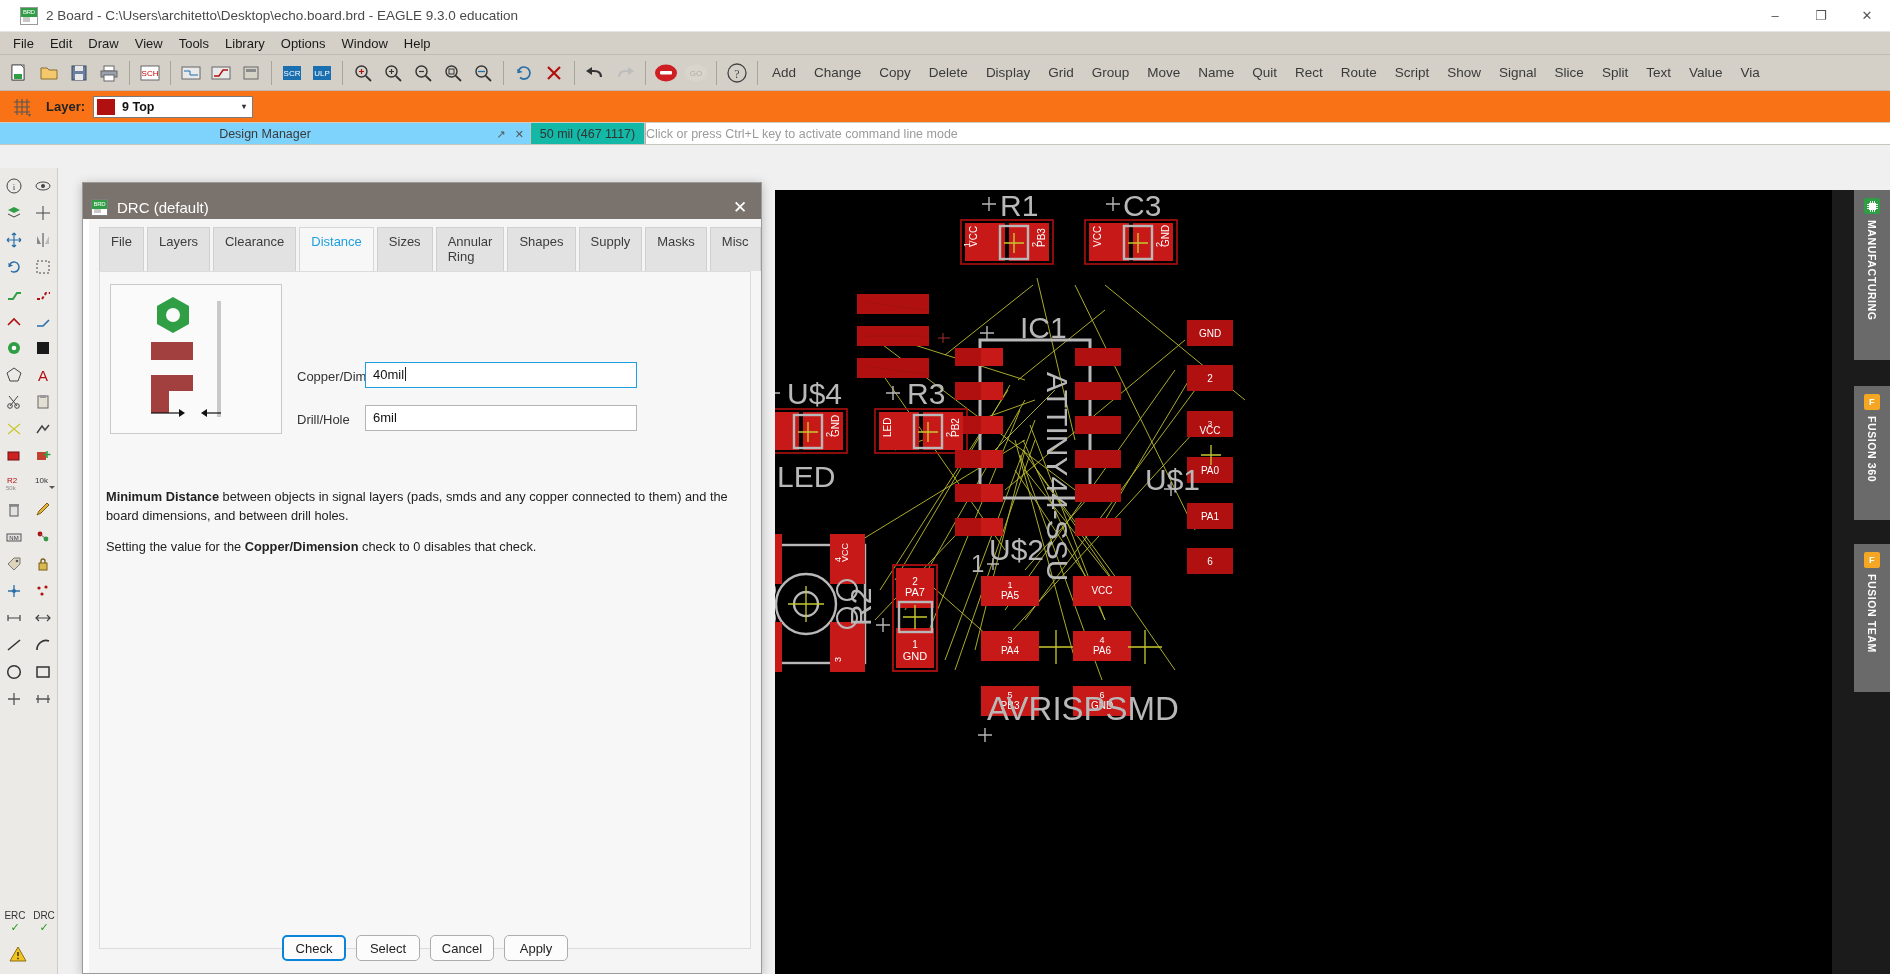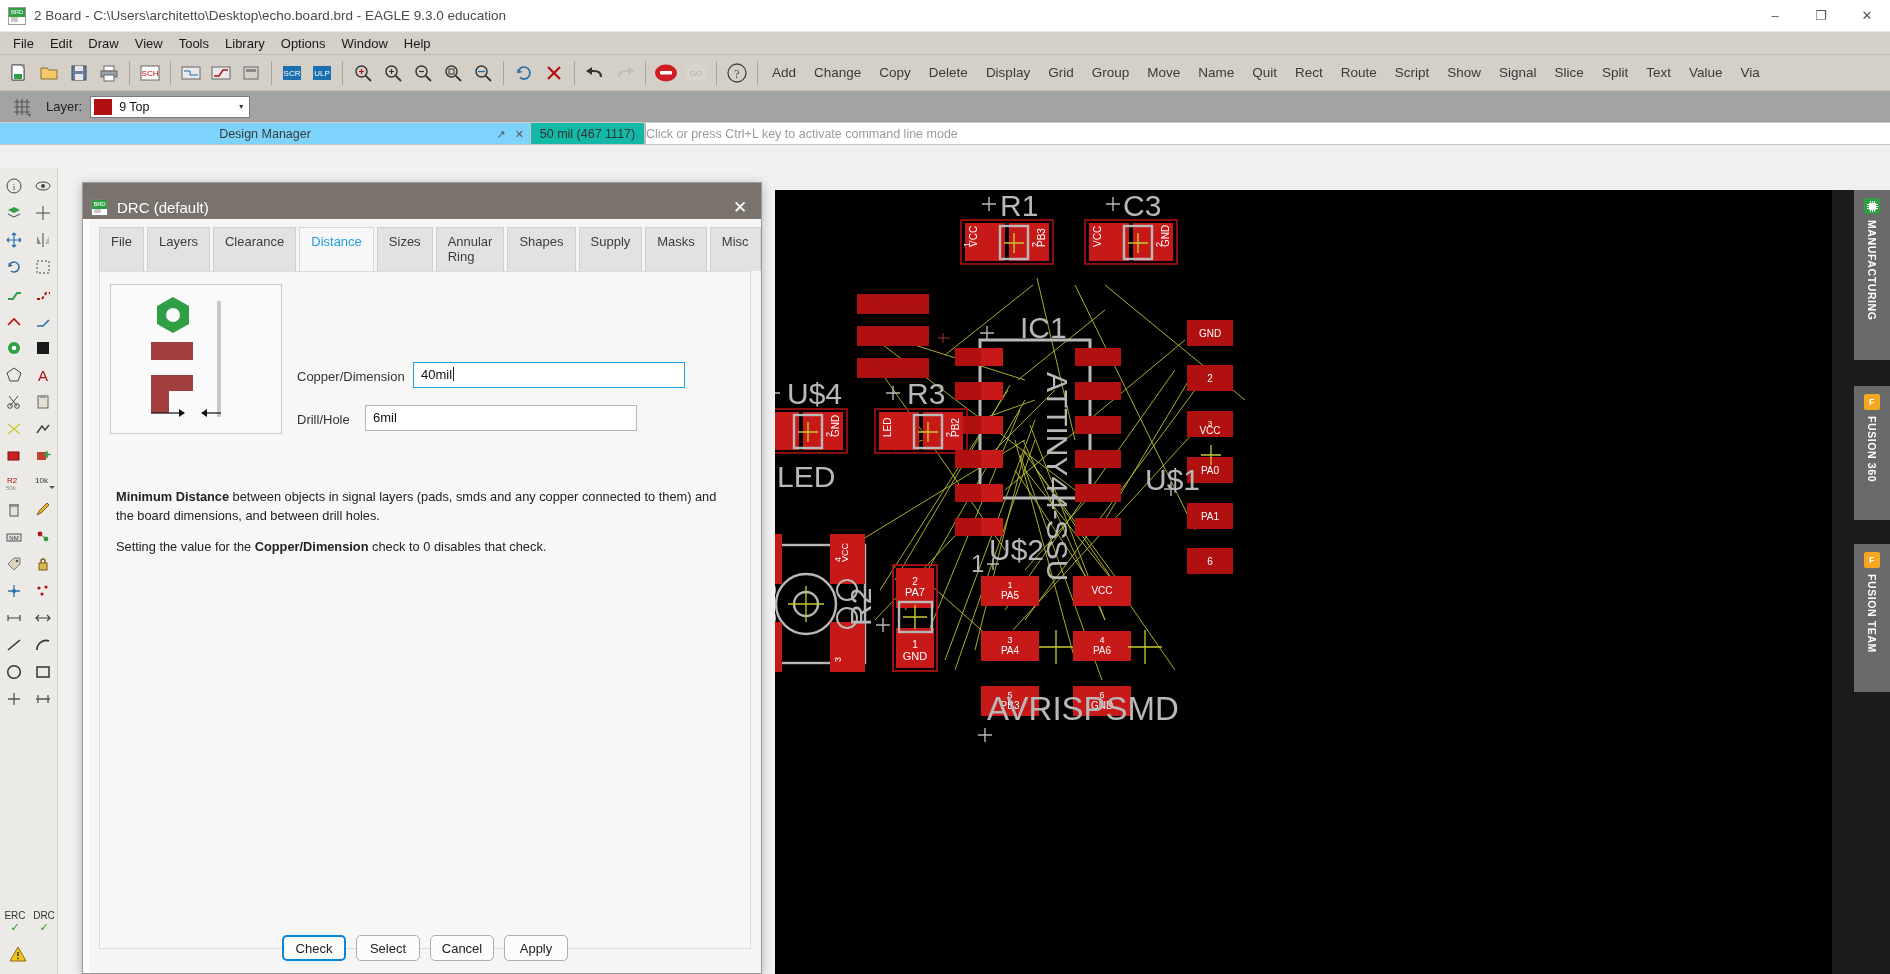--- a/index.html
+++ b/index.html
@@ -10,21 +10,21 @@
     font-family: "Liberation Sans", sans-serif;
     font-size: 13px;
     background: #f0f0f0;
     -webkit-font-smoothing: antialiased;
   }
   #app { position: relative; width: 1890px; height: 974px; background: #f0f0f0; }
 
   
   .titlebar {
     height: 32px; background: #ffffff; display: flex; align-items: center;
-    padding-left: 8px; border-bottom: 1px solid #e6e6e6;
+    padding-left: 20px; border-bottom: 1px solid #e6e6e6;
   }
   .title-icon {
     width: 18px; height: 18px; margin-right: 8px; position: relative;
     background: #fff; border: 1px solid #9a9a9a;
   }
   .title-icon::before {
     content: "BRD"; position: absolute; left: 0; top: 0; right: 0; height: 9px;
     background: #2f9e44; color: #fff; font-size: 6px; line-height: 9px;
     text-align: center; font-family: "Liberation Sans", sans-serif; letter-spacing: -0.3px;
   }
@@ -43,22 +43,22 @@
 
   
   .toolbar { height: 36px; background: #d4d0c8; display: flex; align-items: center; padding: 0 4px;
              border-bottom: 1px solid #bfbbb3; }
   .tbtn { width: 30px; height: 30px; display: flex; align-items: center; justify-content: center;
           position: relative; }
   .tbsep { width: 1px; height: 24px; background: #a9a59d; margin: 0 5px; }
   .cmdword { padding: 0 9px; font-size: 13.5px; color: #3a3a3a; height: 30px; line-height: 30px; white-space: nowrap; }
 
   
-  .layerbar { height: 32px; background: #a3a3a3; display: flex; align-items: center; padding-left: 8px;
-              border-bottom: 1px solid #cfccc6; }
+  .layerbar { height: 32px; background: #f97316; display: flex; align-items: center; padding-left: 8px;
+              border-bottom: 1px solid #cfccc6; font-weight: bold; }
   .grid-icon-btn { width: 28px; height: 26px; display:flex; align-items:center; justify-content:center; margin-right: 10px; }
   .layer-label { font-size: 13px; color: #222; margin-right: 8px; }
   .layer-select {
     width: 160px; height: 22px; background: #fff; border: 1px solid #7a7a7a;
     display: flex; align-items: center; padding: 0 3px; position: relative;
   }
   .layer-swatch { width: 18px; height: 16px; background: #b01010; margin-right: 7px; }
   .layer-name { font-size: 12.5px; color: #111; }
   .layer-arrow { margin-left: auto; font-size: 8px; color: #333; padding-right: 3px; }
 
@@ -107,26 +107,26 @@
   .tab { padding: 6px 11px 7px 11px; background: #e2e2e2; border: 1px solid #d0d0d0; border-bottom: none;
          font-size: 13px; color: #3c3c3c; }
   .tab.active { background: #f7f7f7; color: #1e9fe0; border-color: #d7d7d7; }
   .tabpane { margin: 0 10px; background: #f7f7f7; border: 1px solid #dcdcdc; height: 678px; position: relative; }
 
   .illus { position: absolute; left: 10px; top: 12px; width: 172px; height: 150px;
            background: #fafafa; border: 1px solid #c9c9c9; }
   .form-label { position: absolute; font-size: 13px; color: #333; }
   .form-input { position: absolute; height: 26px; background: #fff; border: 1px solid #b5b5b5;
                 padding: 0 7px; font-size: 13px; color: #111; line-height: 24px; }
-  .form-input.focused { border: 1px solid #1e9fe0; margin-left: 48px; }
+  .form-input.focused { border: 1px solid #1e9fe0; }
   .caret { display:inline-block; width:1px; height:14px; background:#222; vertical-align:-2px; margin-left:1px;
            animation: blink 1.06s step-end infinite; }
   @keyframes blink { 50% { opacity: 0; } }
 
-  .desc { position: absolute; left: 16px; top: 215px; right: 22px; font-size: 12.8px; color: #222; line-height: 1.5; }
+  .desc { position: absolute; left: 6px; top: 215px; right: 22px; font-size: 12.8px; color: #222; line-height: 1.5; }
   .desc b { font-weight: bold; }
   .desc p { margin: 0 0 12px 0; }
 
   .dlg-footer { position: absolute; left: 0; right: 0; bottom: 12px; display: flex;
                 justify-content: center; gap: 10px; }
   .dbtn { width: 64px; height: 26px; background: #fcfcfc; border: 1px solid #adadad; border-radius: 5px;
           font-size: 13px; color: #222; display: flex; align-items: center; justify-content: center; }
   .dbtn.primary { border: 2px solid #0a84d8; }
 
   

